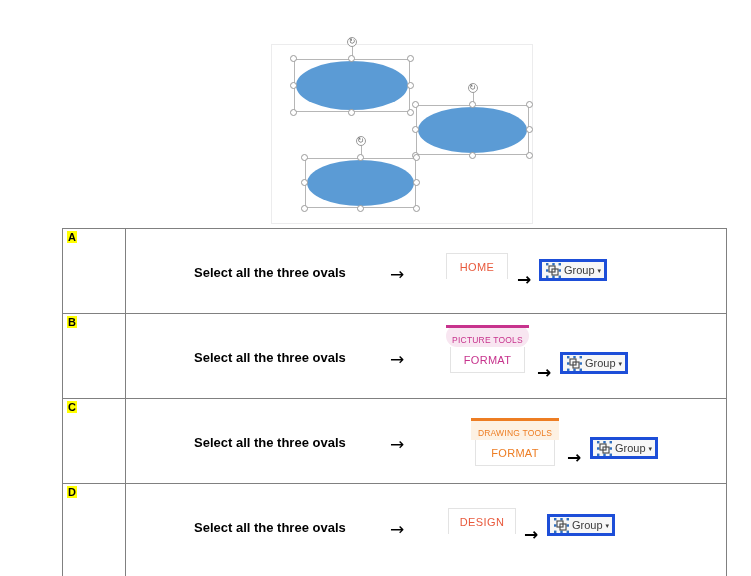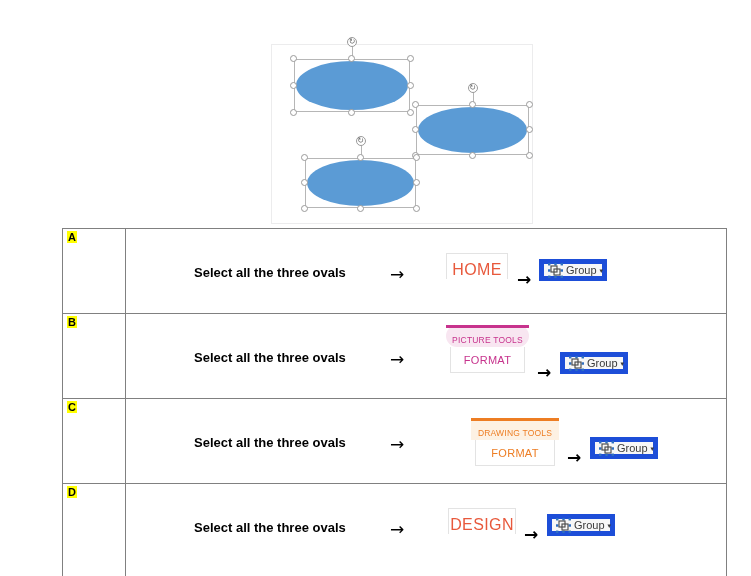--- a/index.html
+++ b/index.html
@@ -157,21 +157,21 @@
   .tab-chip {
     position: absolute;
     border: 1px solid #e3e3e3;
     border-bottom: none;
     background: #ffffff;
     box-sizing: border-box;
     text-align: center;
     font-family: "Liberation Sans", sans-serif;
   }
   .tab-text {
-    font-size: 16px;
+    font-size: 11px;
     letter-spacing: 0.4px;
     font-weight: normal;
     line-height: 1;
   }
   .ctx-wrap {
     position: absolute;
   }
   .ctx-header {
     position: absolute;
     box-sizing: border-box;
@@ -198,21 +198,21 @@
     font-size: 11px;
     letter-spacing: 0.3px;
     line-height: 1;
     font-family: "Liberation Sans", sans-serif;
   }
 
   
   .group-btn {
     position: absolute;
     background: #f7f7f7;
-    border: 5px solid #1d4ed8;
+    border: 3px solid #1d4ed8;
     box-sizing: border-box;
     display: flex;
     align-items: center;
     padding: 0 5px 0 4px;
   }
   .group-icon {
     width: 15px;
     height: 15px;
     flex: none;
     margin-right: 3px;

